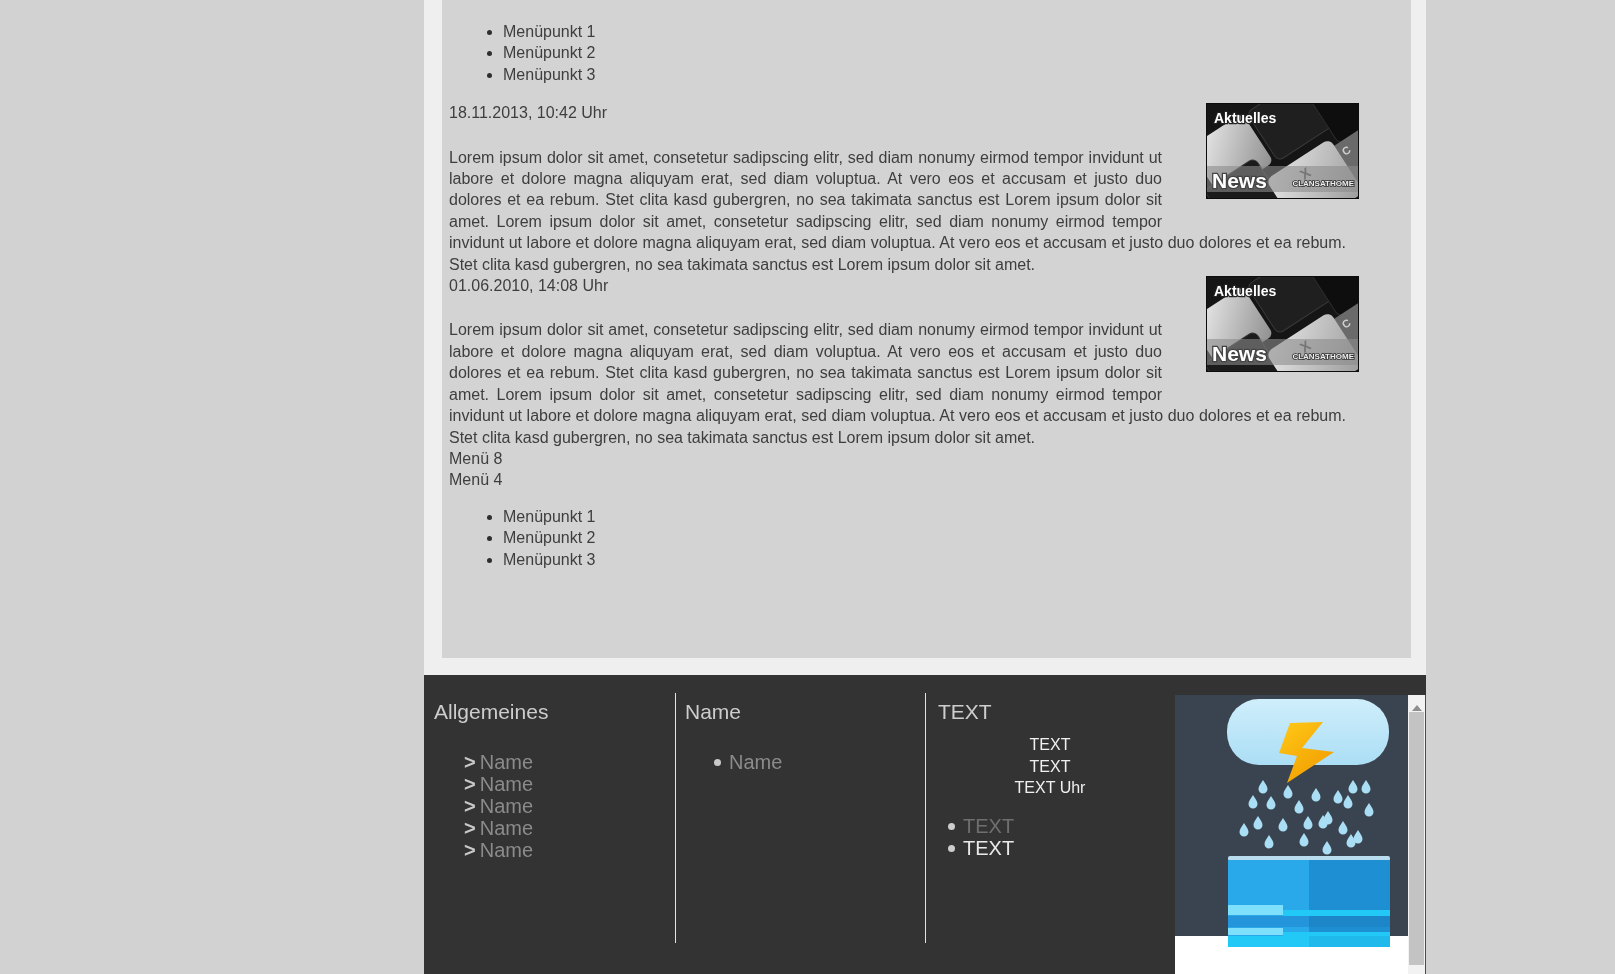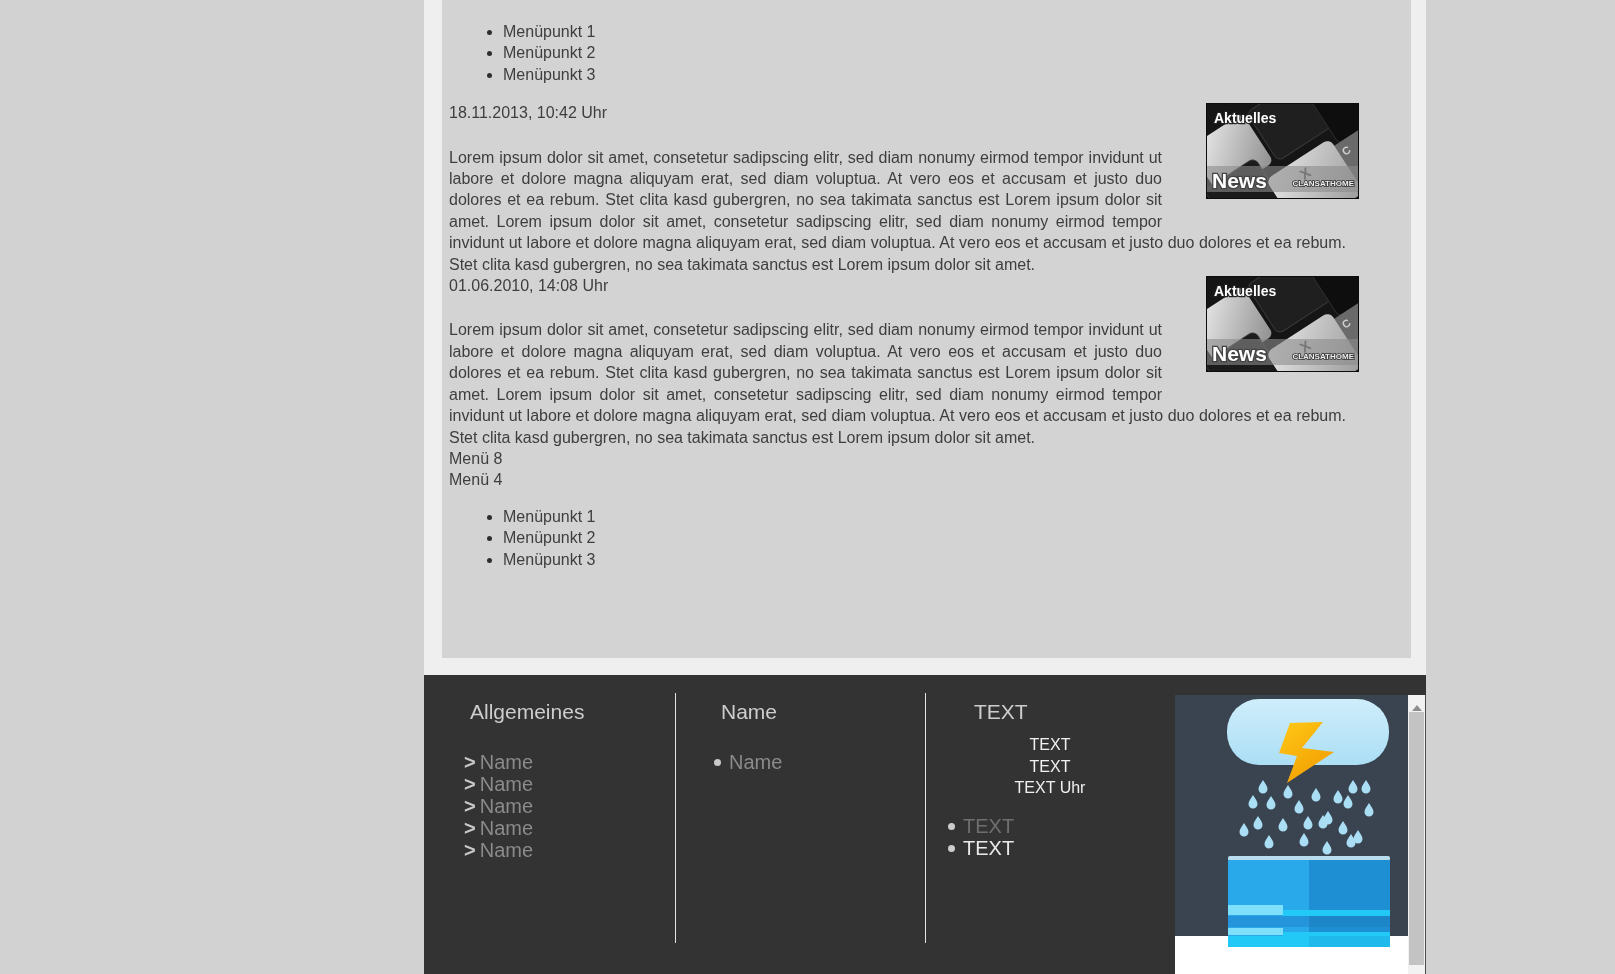--- a/index.html
+++ b/index.html
@@ -30,21 +30,21 @@
 
   
   .footer{position:absolute;left:0;top:675px;width:1002px;height:299px;background:#333333;}
   .fdivider{position:absolute;top:18px;width:1px;height:250px;background:#e3e3e3;}
   .fdivider.d1{left:251px;}
   .fdivider.d2{left:501px;}
   .fcol{position:absolute;top:0;height:299px;overflow:hidden;}
   .fcol.c1{left:0;width:251px;}
   .fcol.c2{left:251px;width:250px;}
   .fcol.c3{left:501px;width:250px;}
-  .fhead{padding:24px 0 0 10px;font-size:21px;line-height:25px;font-weight:400;color:#cdcdcd;margin-left:36px;}
+  .fhead{padding:24px 0 0 10px;font-size:21px;line-height:25px;font-weight:400;color:#cdcdcd;}
   .fcol.c3 .fhead{padding-left:13px;}
   .fcol ul{margin:27px 0 0 0;padding:0;list-style:none;font-size:20px;}
   .fcol.c1 li{padding-left:40px;line-height:22px;cursor:pointer;}
   .arrow{color:#c9c9c9;font-weight:bold;margin-right:4px;}
   .lname{color:#8b8b8b;}
   ul.dots li{position:relative;line-height:22px;cursor:pointer;}
   .fcol.c2 ul.dots li{padding-left:54px;color:#8b8b8b;}
   .fcol.c2 ul.dots li::before{content:"";position:absolute;left:39px;top:8px;width:7px;height:7px;border-radius:50%;background:#c9c9c9;}
   .fcol.c3 .fcenter{margin-top:10px;text-align:center;color:#f0f0f0;font-size:16px;line-height:21.7px;}
   .fcol.c3 ul.dots{margin-top:16px;}

